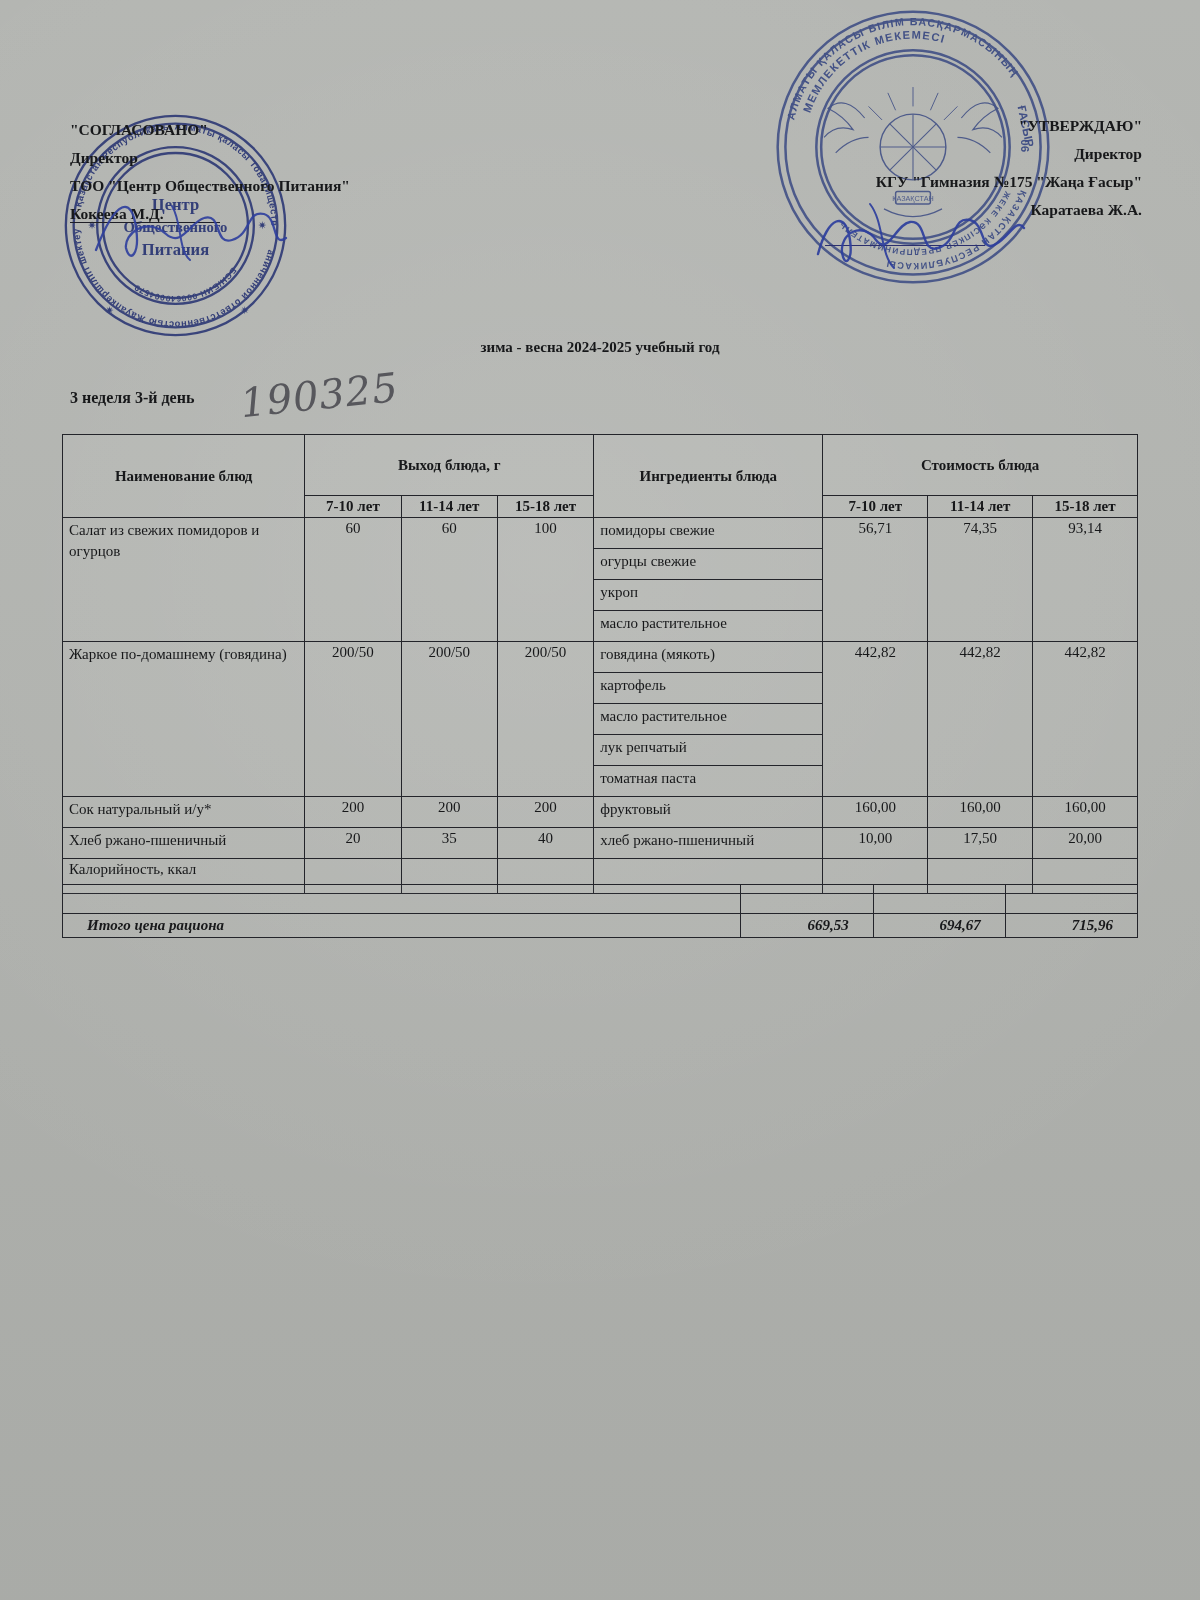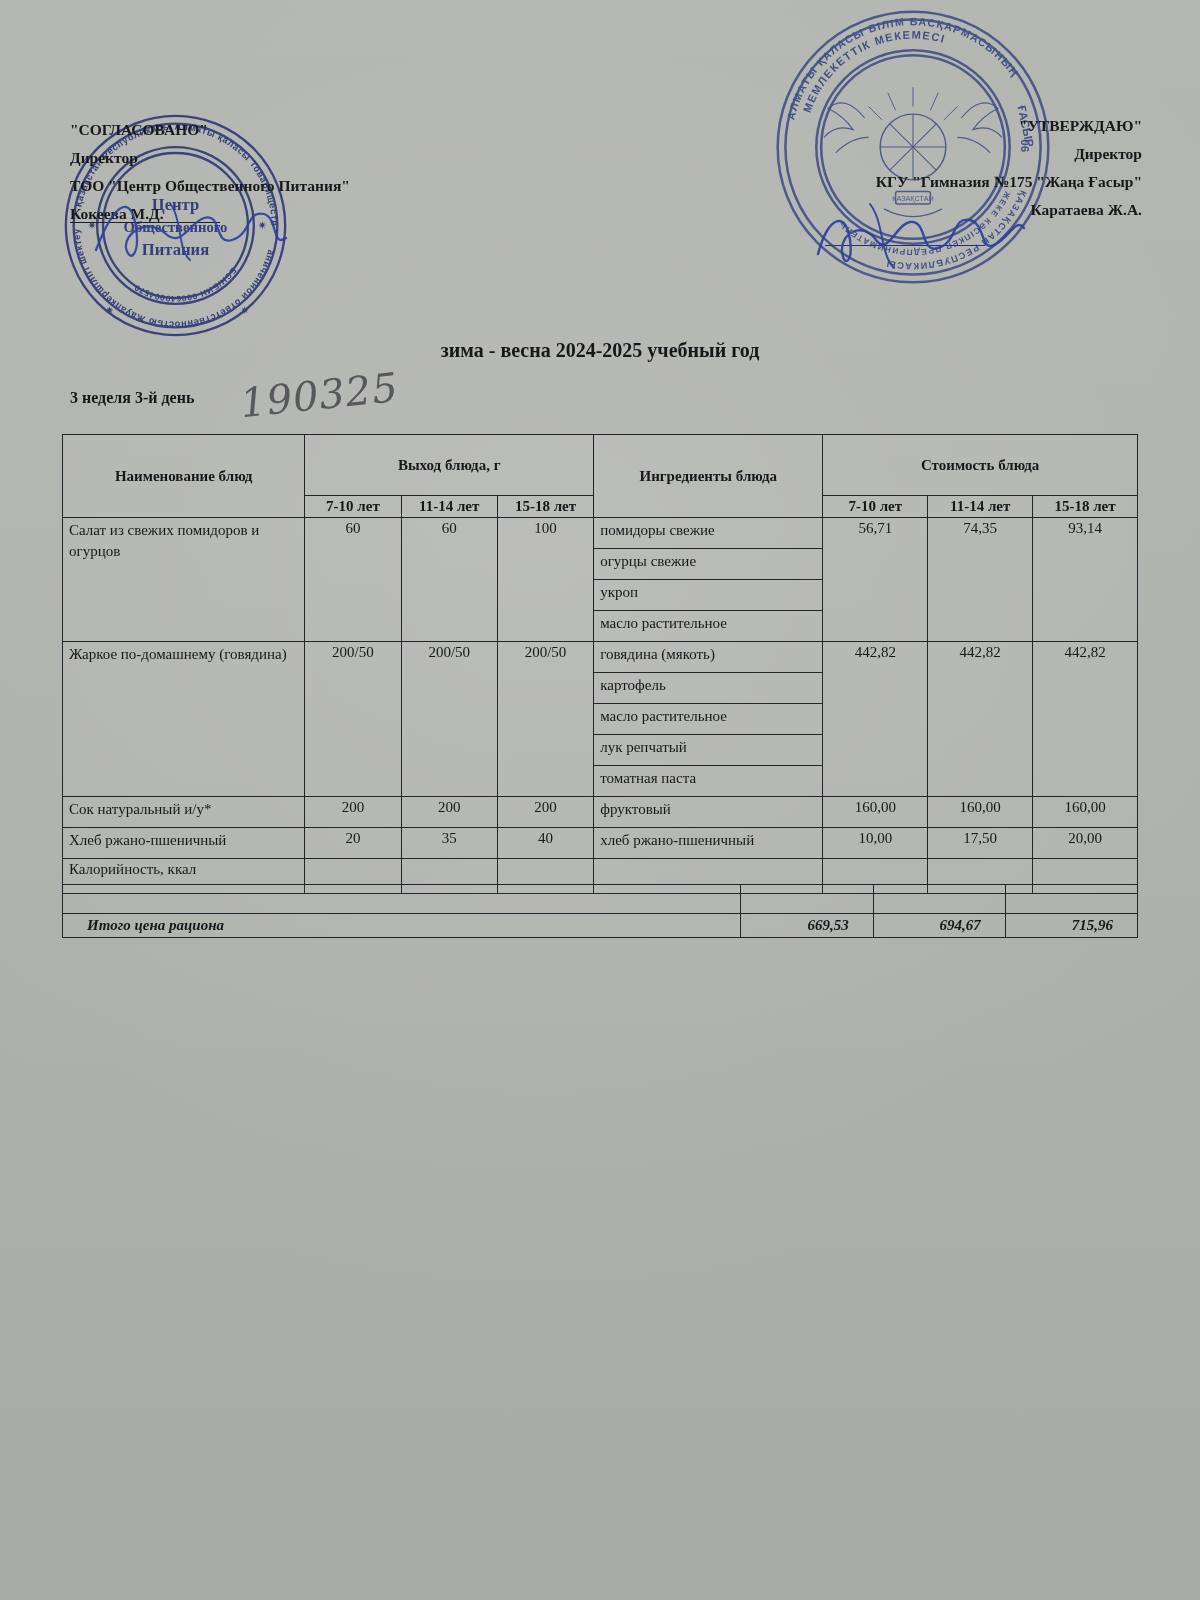--- a/index.html
+++ b/index.html
@@ -79,21 +79,21 @@
     font-size: 15.5px;
     line-height: 25px;
   }
   .doc-subtitle {
     position: absolute;
     left: 110px;
     top: 339px;
     width: 980px;
     text-align: center;
     font-weight: bold;
-    font-size: 20px;
+    font-size: 15px;
   }
 
   
   .week-day {
     position: absolute;
     left: 70px;
     top: 389px;
     font-weight: bold;
     font-size: 16px;
   }

